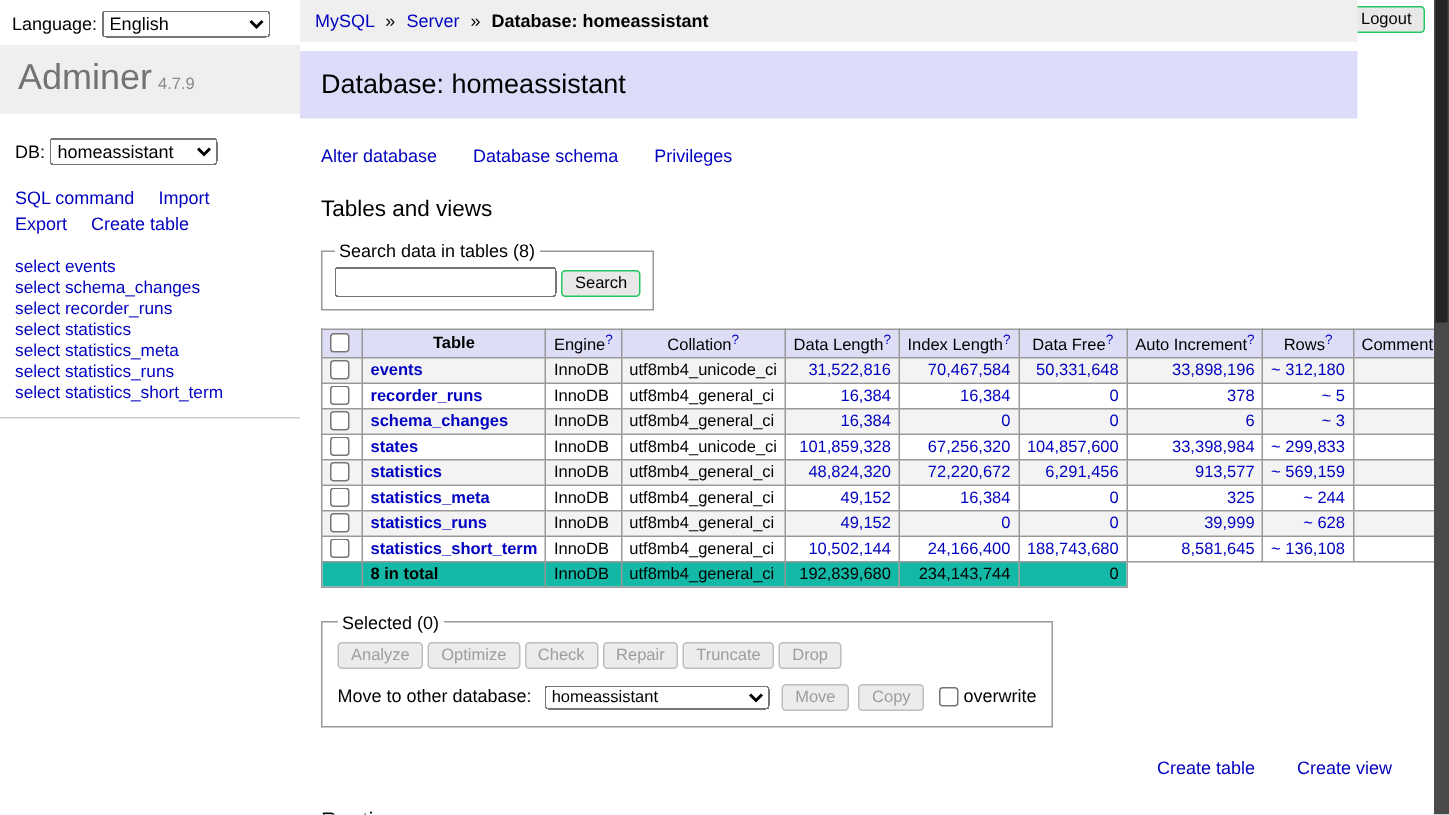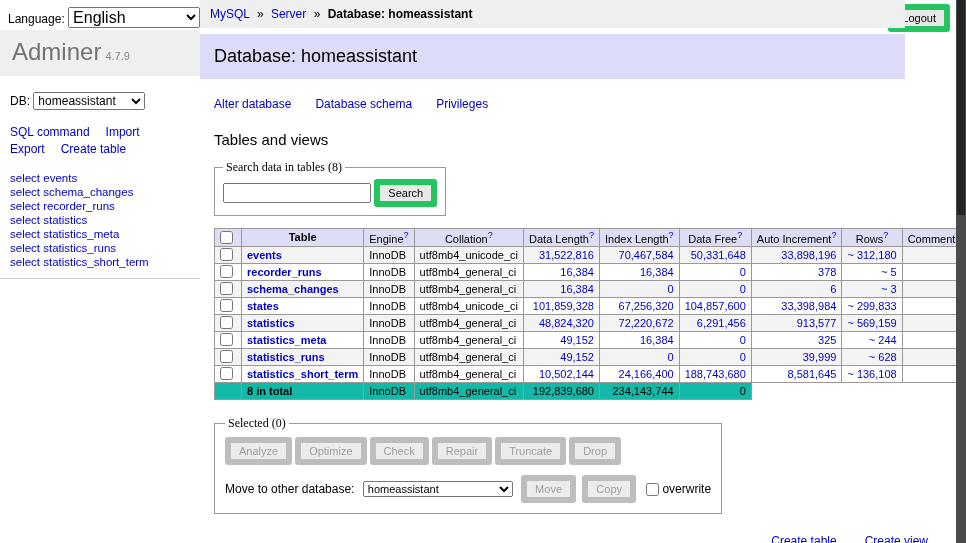--- a/index.html
+++ b/index.html
@@ -6,33 +6,33 @@
 html,body { margin:0; padding:0; }
 body {
   font-family: "Liberation Sans","DejaVu Sans",sans-serif;
   font-size: 12px; color:#000; background:#fff;
   width: 966px; height: 543px; overflow: hidden; position: relative;
 }
 a { color:#0000c0; text-decoration:none; cursor:pointer; }
 
 
 #language-row { position:absolute; top:7px; left:8px; }
-#language-row select { font-size:16px; width:132px; }
+#language-row select { font-size:12px; width:112px; }
 
 
 #scrollbar { position:absolute; right:0; top:0; width:10px; height:543px; background:#4a4a4a; }
 #scrollbar .thumb { position:absolute; top:0; left:1px; width:8px; height:215px; background:#242424; }
 
 
 #logout-button { position:absolute; top:4px; right:16px; }
 
 
 button {
   font-size:11px; padding:2px 8px; background:#e8e8e8;
-  border:6px solid #22c55e; border-radius:3px; color:#000; cursor:pointer;
+  border:1px solid #22c55e; border-radius:3px; color:#000; cursor:pointer;
 }
 button:disabled { color:#9d9d9d; background:#ececec; border-color:#bdbdbd; cursor:default; }
 
 
 #sidebar { position:absolute; left:0; top:30px; width:200px; }
 #sidebar h1 { margin:0; background:#efefef; padding:8px 12px 10px; font-weight:normal; }
 #sidebar h1 .app { font-size:24px; color:#737373; }
 #sidebar h1 .ver { font-size:11px; color:#8a8a8a; margin-left:4px; }
 #db-row { margin:16px 0 0 10px; }
 #db-row select { width:112px; font-size:12px; }
@@ -49,21 +49,21 @@
 #breadcrumb .sep { color:#000; margin:0 4px; }
 #breadcrumb .current { font-weight:bold; }
 h2#page-title { width:705px; background:#dcdcf8; margin:6px 0 0; padding:12px 14px; font-size:18px; font-weight:normal; }
 #main-body { padding:0 0 0 14px; }
 .action-links { margin:18px 0 0; }
 .action-links a { margin-right:24px; }
 h3 { font-size:15px; font-weight:normal; margin:20px 0 0; }
 
 
 fieldset { display:inline-block; border:1px solid #999; margin:12px 0 0; padding:4px 8px 8px; }
-legend { font-size:12px; padding:0 3px;font-family:Liberation Serif, serif; }
+legend { font-size:12px; padding:0 3px; }
 #search-input { width:148px; font-size:12px; }
 
 
 #tables-table { border-collapse:collapse; margin-top:12px; font-size:11px; }
 #tables-table td, #tables-table th { border:1px solid #999; padding:1px 5px; height:17px; white-space:nowrap; }
 #tables-table thead td, #tables-table thead th { background:#ddddf5; text-align:center; font-weight:normal; }
 #tables-table thead th { font-weight:bold; }
 #tables-table tbody tr:nth-child(odd) td { background:#f3f3f3; }
 td.num { text-align:right; }
 td.center { text-align:center; }

